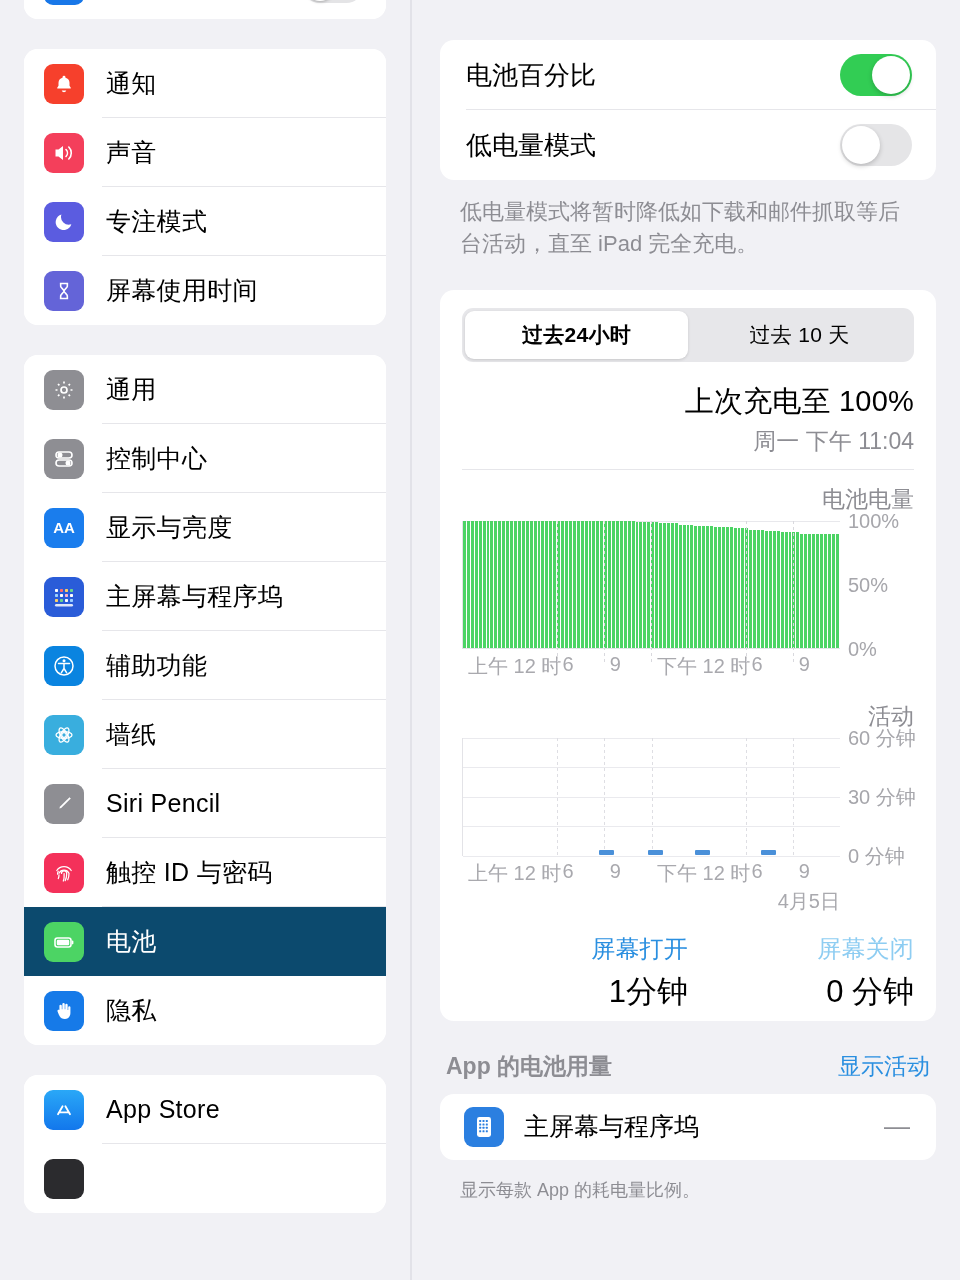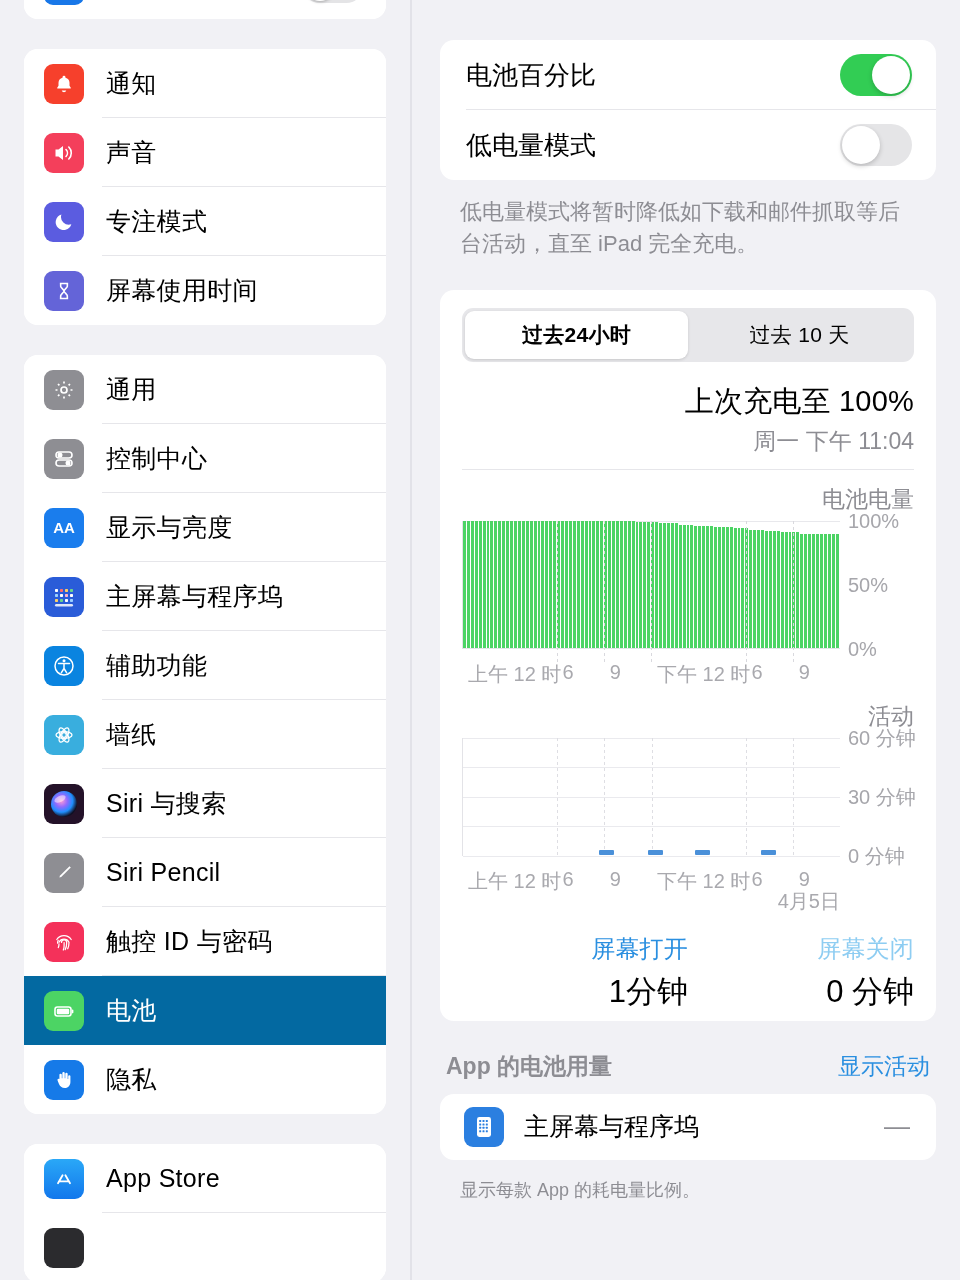--- a/index.html
+++ b/index.html
@@ -26,21 +26,21 @@
     border-radius: 14px;
     overflow: hidden;
   }
   .sb-row {
     display: flex; align-items: center;
     height: 69px;
     padding-left: 20px;
     position: relative;
     background: #ffffff;
   }
-  .sb-row.selected { background: #0369a1; }
+  .sb-row.selected { background: #0c4a6e; }
   .sb-row .sep {
     position: absolute; left: 78px; right: 0; bottom: 0;
     height: 1px; background: #e6e6ea;
   }
   .sb-row:last-child .sep { display: none; }
   .sb-icon {
     width: 40px; height: 40px; border-radius: 9px;
     flex: 0 0 40px;
     display: flex; align-items: center; justify-content: center;
     margin-right: 22px;
@@ -124,21 +124,21 @@
   }
 
   
   .blv { height: 128px; position: relative; border-left: 1px solid #e3e3e7; }
   .blv .bars { position: absolute; left: 0; right: 0; bottom: 0; top: 0; display: flex; align-items: flex-end; }
   .blv .bars i { flex: 1 1 auto; background: #4cd464; margin-right: 1px; display: block; }
   .blv .axis-b { position: absolute; left: 0; right: 0; bottom: 0; height: 1px; background: #e3e3e7; }
   .blv .axis-t { position: absolute; left: 0; right: 0; top: 0; height: 1px; background: #e8e8ec; }
 
   .xticks { position: relative; height: 38px; }
-  .xticks .tk { position: absolute; top: 12px; font-size: 20px; color: #a9a9ae; white-space: nowrap; }
+  .xticks .tk { position: absolute; top: 4px; font-size: 20px; color: #a9a9ae; white-space: nowrap; }
   .xticks .gl { position: absolute; top: -128px; bottom: 22px; width: 1px;
                 background: repeating-linear-gradient(to bottom,#d9d9de 0 3px,transparent 3px 6px); }
   .xdate { font-size: 20px; color: #a9a9ae; padding-left: 2px; margin-top: -6px; }
 
   
   .act { height: 118px; position: relative; border-left: 1px solid #e3e3e7; }
   .act .hline { position: absolute; left: 0; right: 0; height: 1px; background: #eaeaee; }
   .act .vdot { position: absolute; top: 0; bottom: 0; width: 1px;
                background: repeating-linear-gradient(to bottom,#dedee3 0 3px,transparent 3px 6px); }
   .act .abar { position: absolute; bottom: 1px; height: 5px; background: #4a90d9; border-radius: 1px; }
@@ -287,38 +287,20 @@
       <div class="sb-row">
         <div class="sb-icon" style="background:#39aede;">
           <svg width="24" height="24" viewBox="0 0 24 24" fill="none" stroke="#fff" stroke-width="1.3">
             <circle cx="12" cy="12" r="2.3"></circle>
             <ellipse cx="12" cy="12" rx="8" ry="3.4"></ellipse>
             <ellipse cx="12" cy="12" rx="8" ry="3.4" transform="rotate(60 12 12)"></ellipse>
             <ellipse cx="12" cy="12" rx="8" ry="3.4" transform="rotate(120 12 12)"></ellipse>
           </svg>
         </div>
         <div class="sb-label">墙纸</div>
-        <div class="sep"></div>
-      </div>
-      <div class="sb-row">
-        <div class="sb-icon" style="background:#241229;">
-          <svg width="40" height="40" viewBox="0 0 40 40">
-            <defs>
-              <radialGradient id="sg" cx="40%" cy="38%" r="62%">
-                <stop offset="0%" stop-color="#ff9ad5"></stop>
-                <stop offset="38%" stop-color="#8f6bff"></stop>
-                <stop offset="70%" stop-color="#1f8fff"></stop>
-                <stop offset="100%" stop-color="#101024"></stop>
-              </radialGradient>
-            </defs>
-            <circle cx="20" cy="20" r="13" fill="url(#sg)"></circle>
-            <ellipse cx="16" cy="15" rx="6" ry="3" fill="#ffffff" opacity=".5" transform="rotate(-25 16 15)"></ellipse>
-          </svg>
-        </div>
-        <div class="sb-label">Siri 与搜索</div>
         <div class="sep"></div>
       </div>
       <div class="sb-row">
         <div class="sb-icon" style="background:#8e8e93;">
           <svg width="24" height="24" viewBox="0 0 24 24" fill="#fff">
               <path d="M17.5 5.2l1.3 1.3-9.6 9.6-1.8.5.5-1.8 9.6-9.6z"></path>
             </svg>
         </div>
         <div class="sb-label">Siri Pencil</div>
         <div class="sep"></div>

